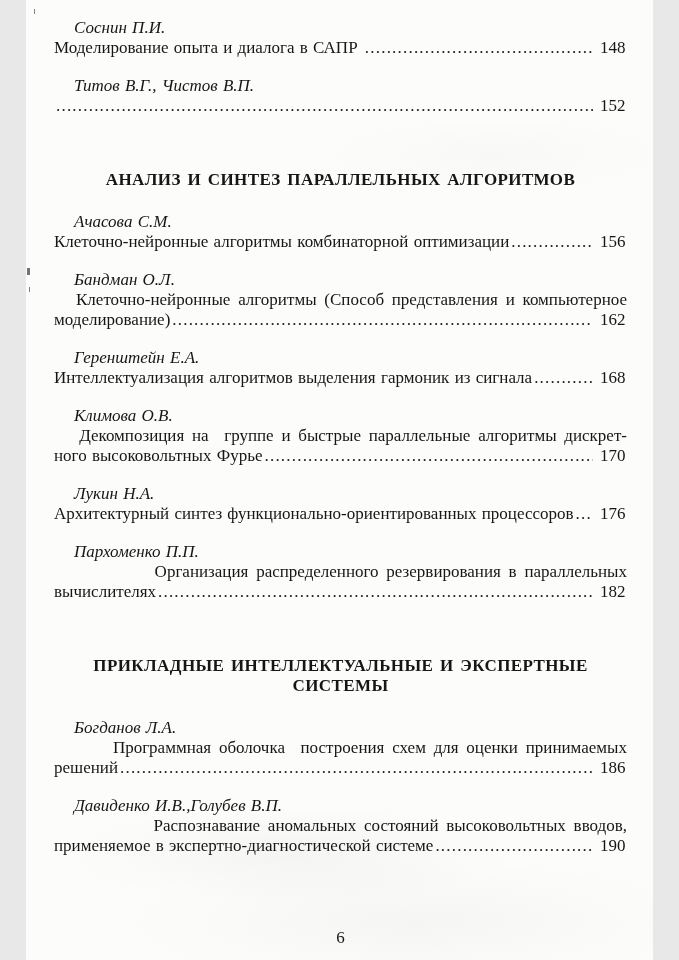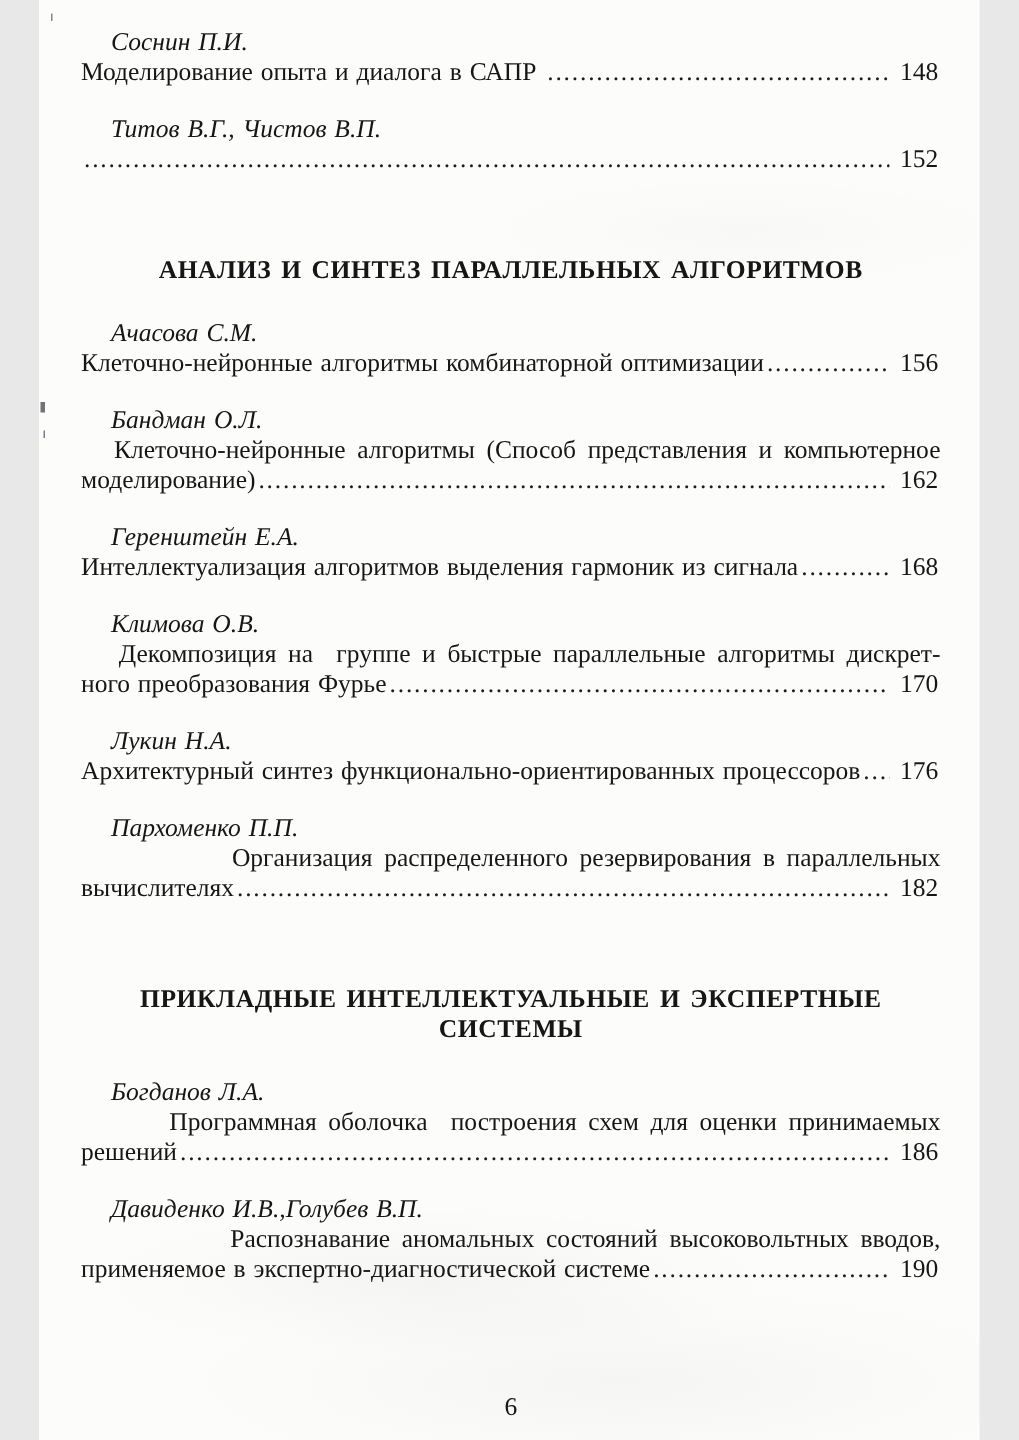--- a/index.html
+++ b/index.html
@@ -147,21 +147,21 @@
         <span class="page-num">168</span>
       </div>
     </div>
   </div>
 
   <div class="entry">
     <div class="authors">Климова О.В.</div>
     <div class="lines">
       <div class="title-line">Декомпозиция на  группе и быстрые параллельные алгоритмы дискрет-</div>
               <div class="last-line">
-        <span class="title-text">ного преобразования Фурье</span>
+        <span class="title-text">ного высоковольтных Фурье</span>
         <span class="leader">............................................................................................................................................................................................................................</span>
         <span class="page-num">170</span>
       </div>
     </div>
   </div>
 
   <div class="entry">
     <div class="authors">Лукин Н.А.</div>
     <div class="lines">
       <div class="last-line">

